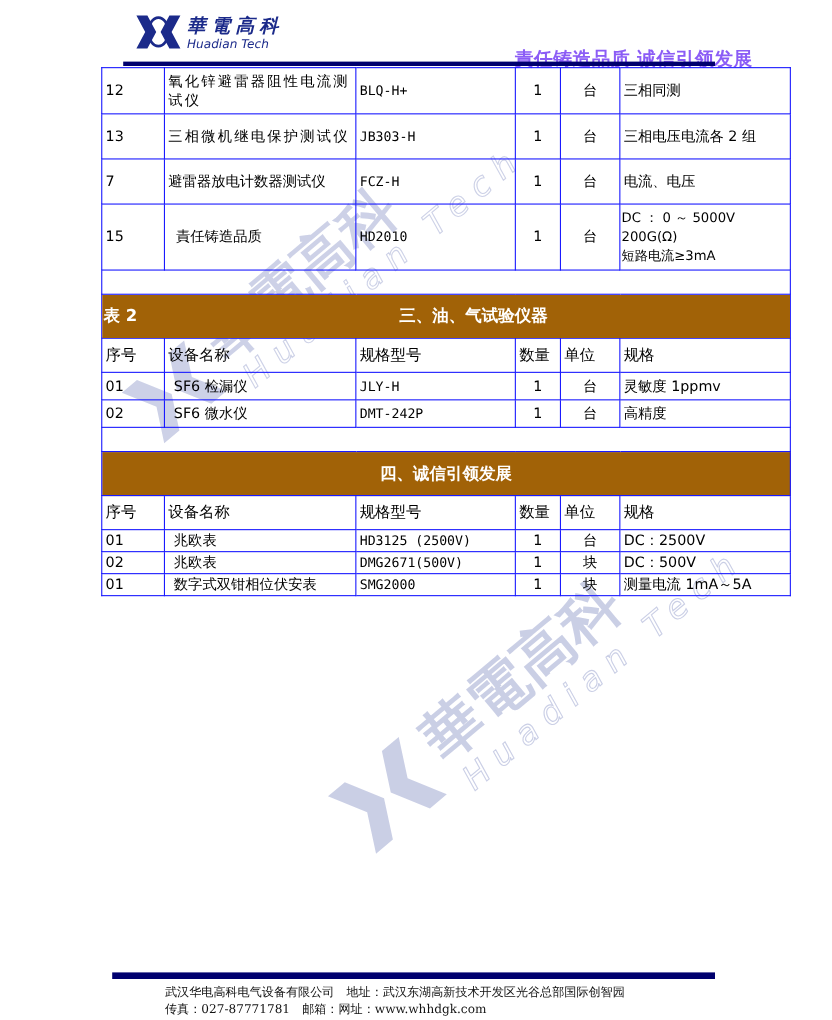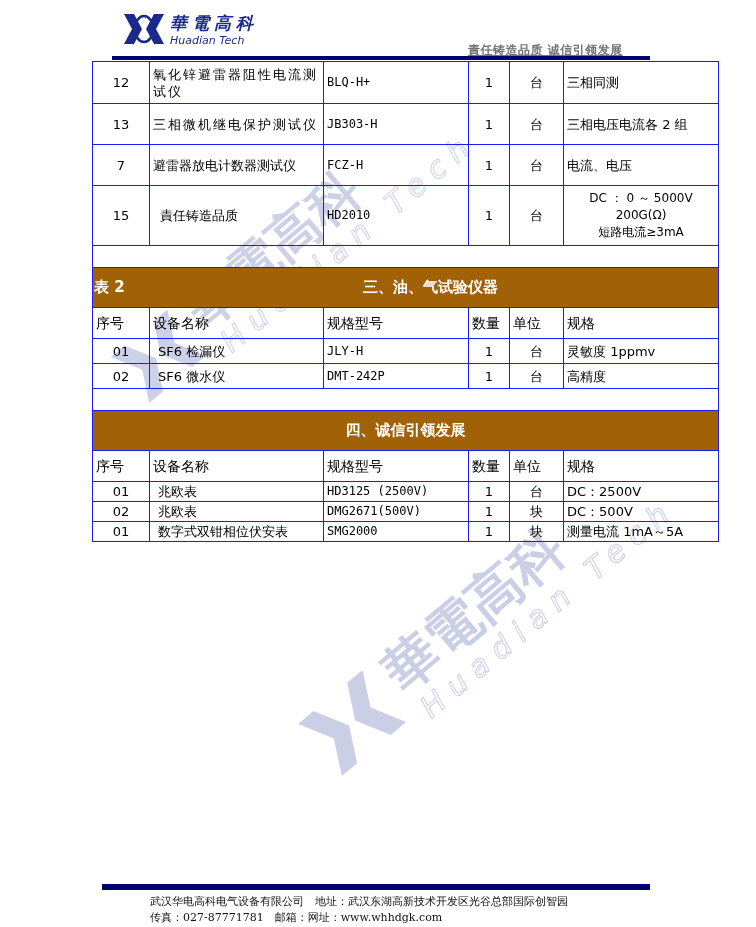--- a/index.html
+++ b/index.html
@@ -1,25 +1,25 @@
 <!DOCTYPE html>
 <html><head>
 <meta charset="utf-8">
 <style>
   html, body { margin: 0; padding: 0; background: #ffffff; }
   body { width: 756px; height: 927px; position: relative; overflow: hidden; font-family: "DejaVu Sans", sans-serif; color: #000; }
   .logo { position: absolute; left: 122px; top: 10px; width: 160px; height: 40px; }
   .logo-mark { position: absolute; left: 0; top: 2px; width: 44px; height: 34px; }
   .logo-cn { position: absolute; left: 48px; top: 2px; font-family: "DejaVu Serif", serif; font-size: 17px; font-style: italic; letter-spacing: 5px; color: #1b2a8a; font-weight: bold; }
   .logo-en { position: absolute; left: 48px; top: 24px; font-size: 11px; font-style: italic; color: #1b2a8a; }
-  .slogan { position: absolute; left: 468px; top: 42px; font-size: 12px; font-weight: bold; color: #737373; font-family: "DejaVu Serif", serif; letter-spacing: 0.5px; text-decoration: underline; }
+  .slogan { position: absolute; left: 468px; top: 42px; font-size: 17px; font-weight: bold; color: #8b5cf6; font-family: "DejaVu Serif", serif; letter-spacing: 0.5px; }
   .header-bar { position: absolute; left: 112px; top: 56px; width: 538px; height: 4px; background: #00006e; }
   .tbl { position: absolute; left: 92px; border-collapse: collapse; table-layout: fixed; font-size: 13px; }
   .tbl td { border: 1.5px solid #1a1aff; padding: 0 3px; vertical-align: middle; line-height: 17px; }
-  .c0 { width: 50px; text-align: center; margin-left: 28px; }
+  .c0 { width: 50px; text-align: left; margin-left: 28px; }
   .c1 { width: 160px; }
   .c2 { width: 138px; font-family: "DejaVu Sans Mono", monospace; font-size: 12px; }
   .c3 { width: 34px; text-align: center; }
   .c4 { width: 47px; text-align: center; }
   .c5 { width: 148px; }
   .center { text-align: center; }
   .banner td { background: #a16207; color: #ffffff; font-size: 15px; font-weight: bold; border-color: #1a1aff; }
   .blank td { height: 20px; }
   .hdr td { font-size: 14px; }
   .spec-wide { letter-spacing: 0; font-size: 12px; }
@@ -84,21 +84,21 @@
     <td class="c3">1</td>
     <td class="c4">台</td>
     <td class="c5">电流、电压</td>
   </tr>
   <tr style="height:60px;">
     <td class="c0">15</td>
     <td class="c1" style="padding-left:10px;">責任铸造品质</td>
     <td class="c2">HD2010</td>
     <td class="c3">1</td>
     <td class="c4">台</td>
-    <td class="c5 spec-wide" style="padding:0 1px;text-align:center;">
+    <td class="c5 spec-wide" style="padding:0 1px;">
       <div style="white-space:pre;">DC ： 0 ～ 5000V</div>
       <div>200G(Ω)</div>
       <div>短路电流≥3mA</div>
     </td>
   </tr>
   <tr class="blank">
     <td colspan="6" style="height:21px;"></td>
   </tr>
 
   <tr class="banner" style="height:40px;">

